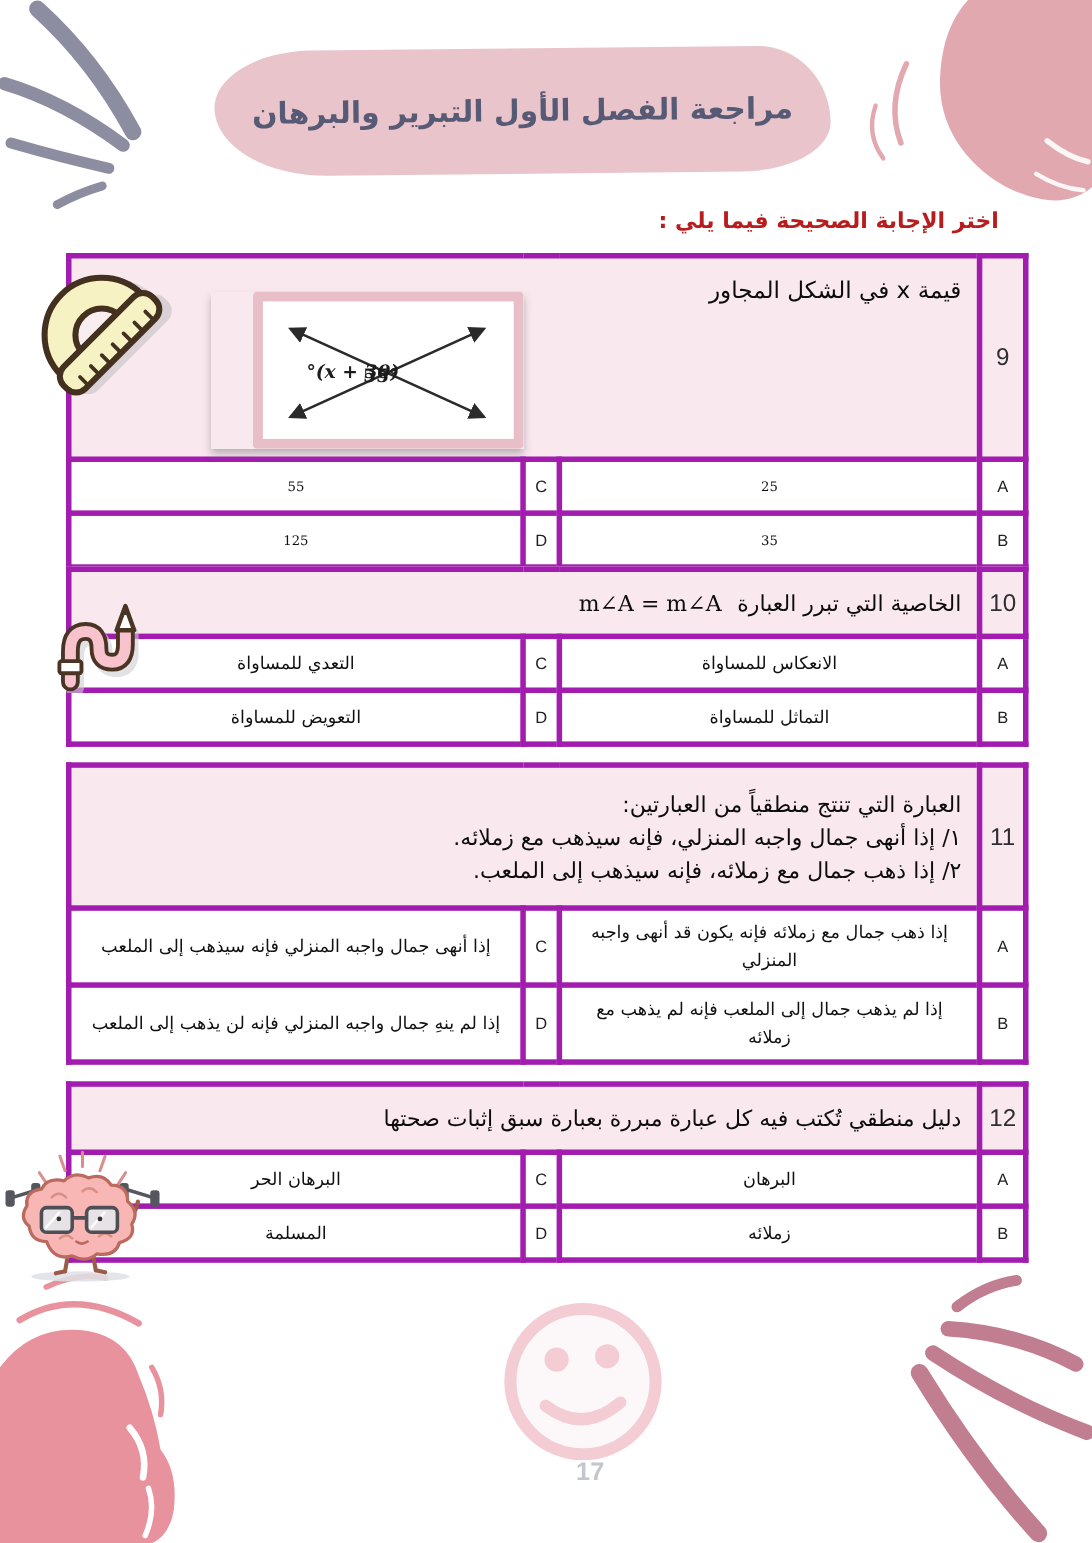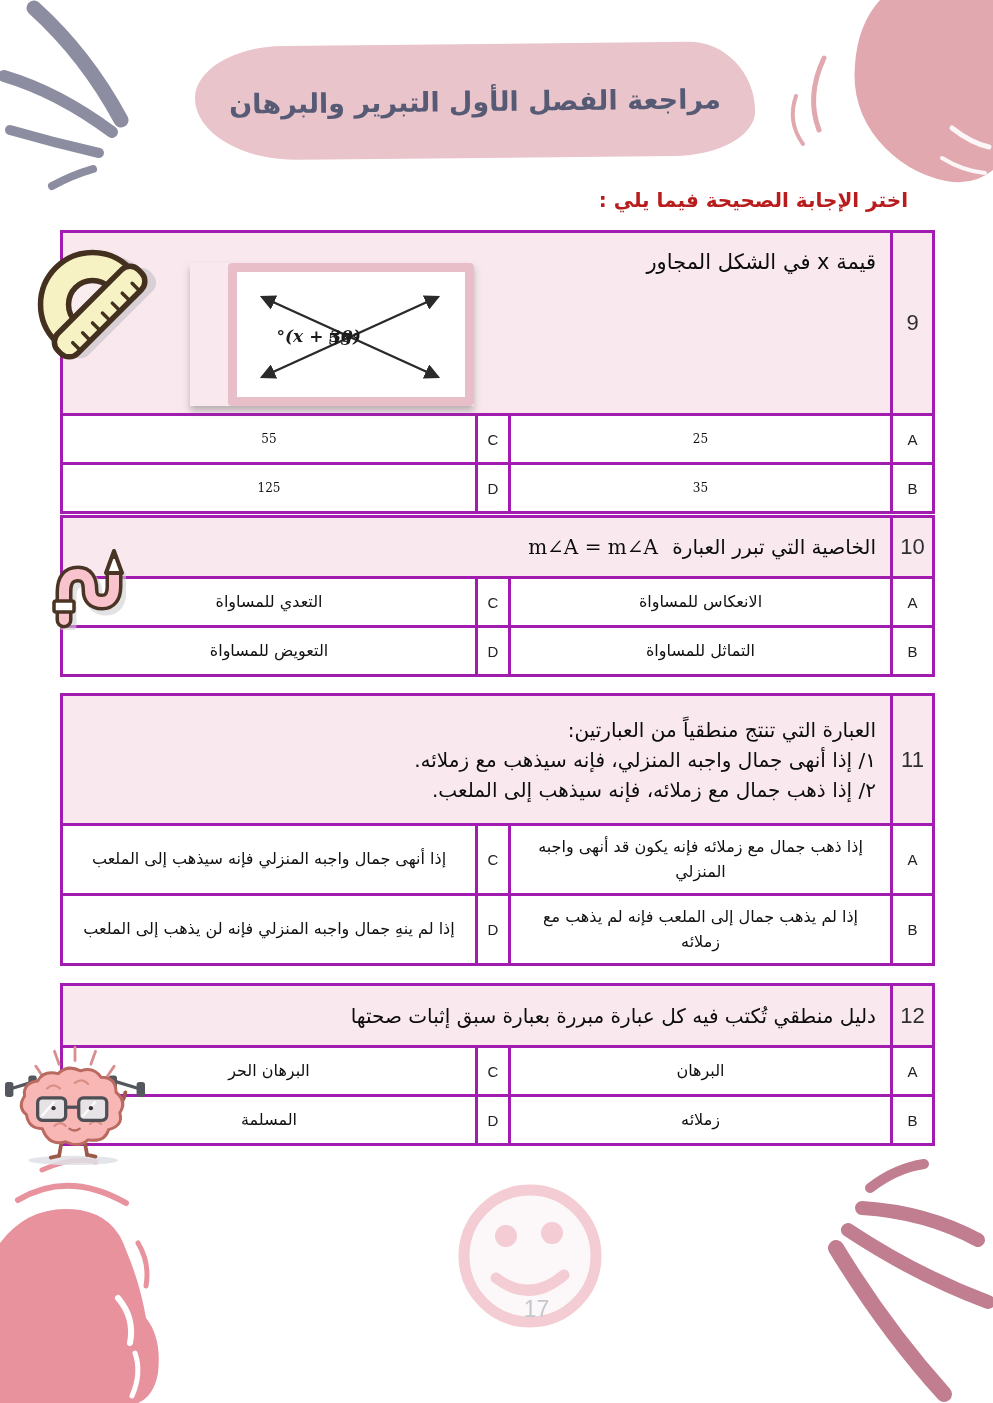--- a/index.html
+++ b/index.html
@@ -27,21 +27,21 @@
   .instruction {
     position:absolute; top:188px; right:85px; z-index:1;
     direction:rtl; font-size:20px; font-weight:bold; color:#b91c1c;margin-left:42px;
   }
 
   
   table.qtable {
     position:absolute; left:60px; width:875px; z-index:1;
     border-collapse:collapse; direction:rtl; table-layout:fixed; background:#fff;
   }
-  table.qtable td { border:3px solid #a21caf; vertical-align:middle; }
+  table.qtable td { border:5px solid #a21caf; vertical-align:middle; }
   tr.qheader td { background:#f9e9ee; }
   td.qnum {
     text-align:center; font-size:22px; color:#2f2f33;
     font-family:"Liberation Sans", sans-serif;
   }
   td.letter {
     text-align:center; font-size:15px; color:#222;
     font-family:"Liberation Sans", sans-serif;
   }
   td.opt { text-align:center; font-size:16px; color:#101010; padding:4px 10px; line-height:1.55; }
@@ -81,23 +81,24 @@
   
   .footer-row {
     position:absolute; top:1412px; left:80px; width:913px; z-index:2;
     display:flex; align-items:center; justify-content:center; gap:10px;
   }
   .handle {
     font-family:"DejaVu Sans Mono", monospace; font-weight:bold;
     font-size:17px; color:#989ea9; letter-spacing:0.5px;
   }
   .pagenum {
-    position:absolute; top:1296px; left:80px; width:913px; z-index:2;
+    position:absolute; top:1324px; left:80px; width:913px; z-index:2;
     text-align:center; font-size:23px; color:#c3c6cb;
     font-family:"Liberation Sans", sans-serif;
+    font-weight:bold;
   }
 </style>
 </head>
 <body>
 
 <svg class="deco" style="left:0;top:0" width="135" height="210" viewBox="0 0 135 210">
   <g fill="none" stroke="#8d8da1" stroke-linecap="round">
     <path d="M34 8 Q86 55 121 120" stroke-width="15"></path>
     <path d="M4 76 Q58 92 112 132" stroke-width="12"></path>
     <path d="M10 130 Q55 143 99 153" stroke-width="10"></path>

